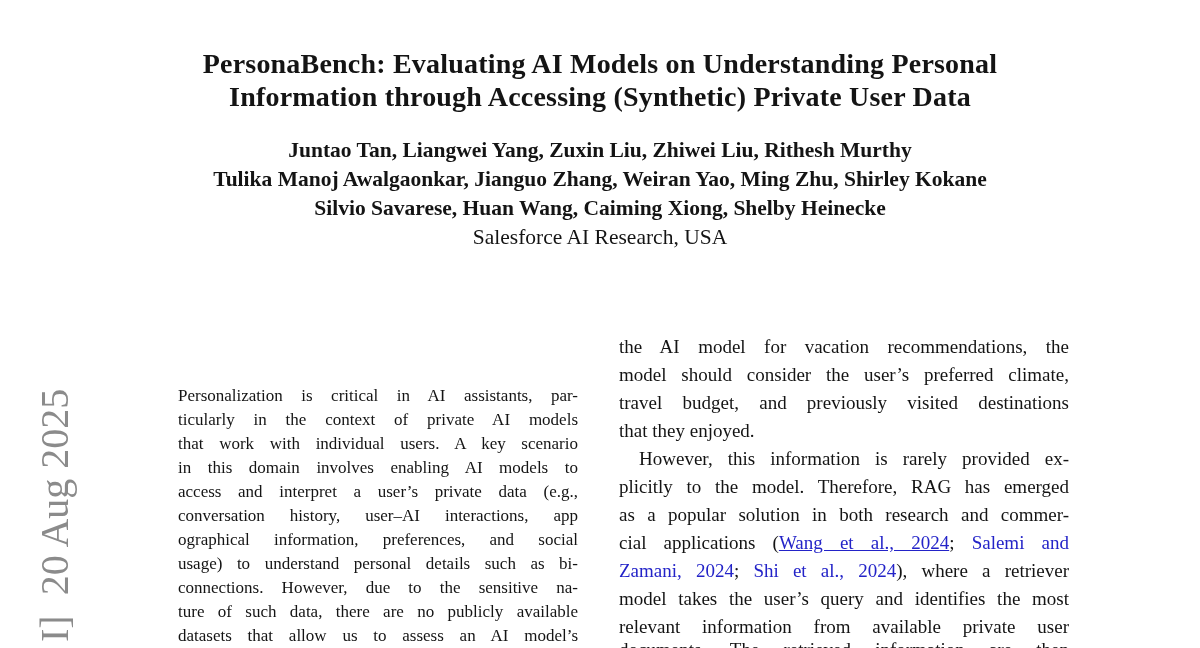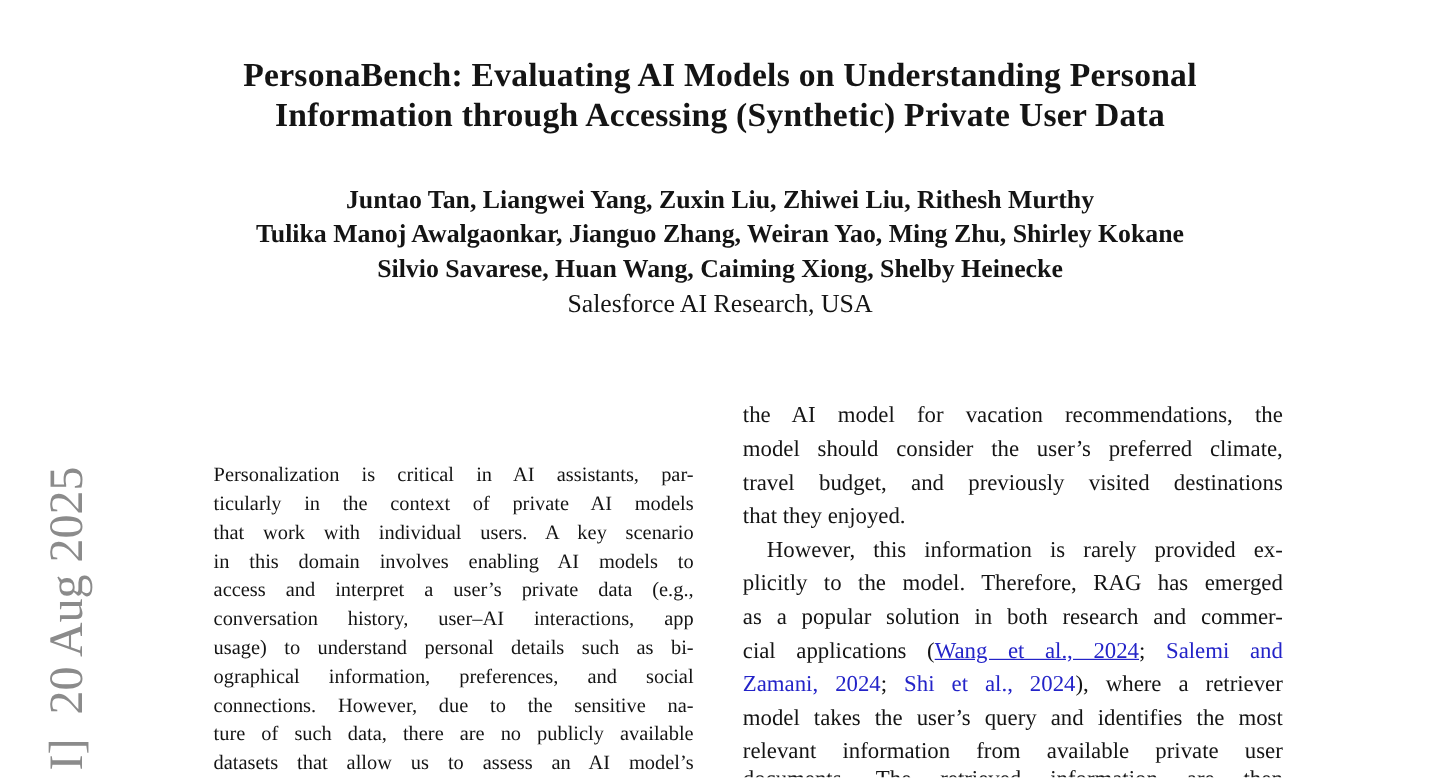--- a/index.html
+++ b/index.html
@@ -18,21 +18,21 @@
     width: 1200px;
     margin: 0;
     text-align: center;
     font-size: 28px;
     line-height: 33px;
     font-weight: bold;
     letter-spacing: 0.2px;
   }
   .authors {
     position: absolute;
-    top: 152px; left: 0;
+    top: 136px; left: 0;
     width: 1200px;
     text-align: center;
     font-size: 21.5px;
     line-height: 29px;
     font-weight: bold;
   }
   .authors .affiliation { font-weight: normal; }
   .abs-head {
     position: absolute;
     top: 337px; left: 155px;
@@ -89,22 +89,22 @@
   </div>
 
 
   <div class="abs-body" id="abs-body">
       <div class="line"><span class="ls" style="word-spacing: 14.2396px;"><span>Personalization is critical in AI assistants, par-</span></span></div>
       <div class="line"><span class="ls" style="word-spacing: 14.5871px;"><span>ticularly in the context of private AI models</span></span></div>
       <div class="line"><span class="ls" style="word-spacing: 11.4107px;"><span>that work with individual users. A key scenario</span></span></div>
       <div class="line"><span class="ls" style="word-spacing: 12.2835px;"><span>in this domain involves enabling AI models to</span></span></div>
       <div class="line"><span class="ls" style="word-spacing: 12.4129px;"><span>access and interpret a user’s private data (e.g.,</span></span></div>
       <div class="line"><span class="ls" style="word-spacing: 20.7266px;"><span>conversation history, user–AI interactions, app</span></span></div>
+      <div class="line"><span class="ls" style="word-spacing: 19.9922px;"><span>ographical information, preferences, and social</span></span></div>
       <div class="line"><span class="ls" style="word-spacing: 10.2701px;"><span>usage) to understand personal details such as bi-</span></span></div>
-      <div class="line"><span class="ls" style="word-spacing: 19.9922px;"><span>ographical information, preferences, and social</span></span></div>
       <div class="line"><span class="ls" style="word-spacing: 13.9062px;"><span>connections. However, due to the sensitive na-</span></span></div>
       <div class="line"><span class="ls" style="word-spacing: 9.11133px;"><span>ture of such data, there are no publicly available</span></span></div>
       <div class="line"><span class="ls" style="word-spacing: 11.5195px;"><span>datasets that allow us to assess an AI model’s</span></span></div>
     </div>
 
   <div class="right-body" id="right-body">
       <div class="line"><span class="ls" style="word-spacing: 13.7083px;"><span>the AI model for vacation recommendations, the</span></span></div>
       <div class="line"><span class="ls" style="word-spacing: 10.0755px;"><span>model should consider the user’s preferred climate,</span></span></div>
       <div class="line"><span class="ls" style="word-spacing: 15.4906px;"><span>travel budget, and previously visited destinations</span></span></div>
       <div class="line"><span class="ls"><span>that they enjoyed.</span></span></div>

